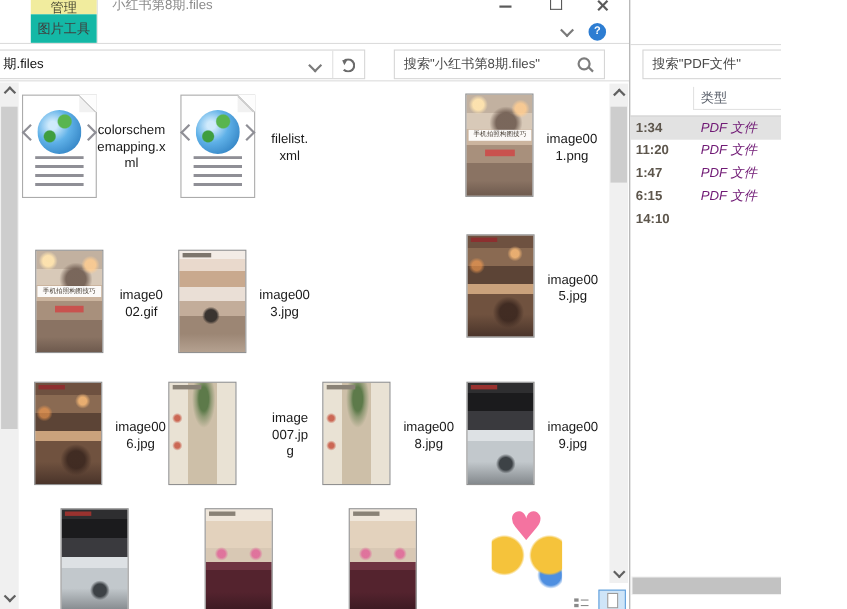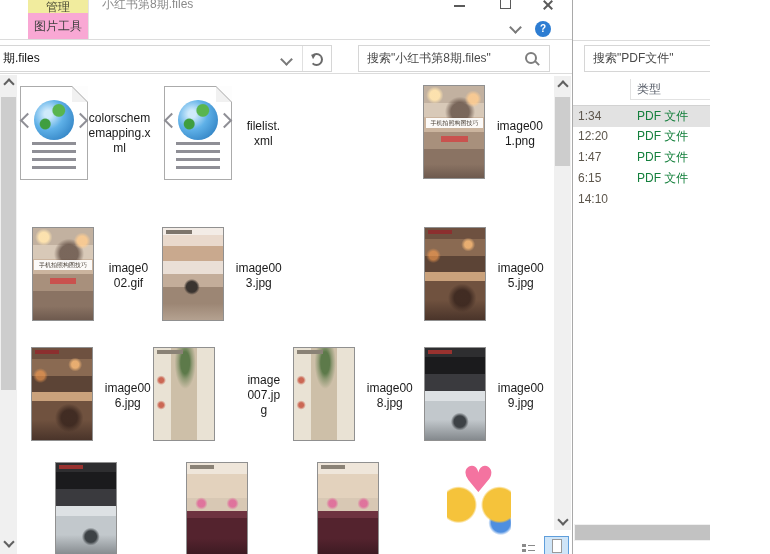--- a/index.html
+++ b/index.html
@@ -5,21 +5,21 @@
   html,body{margin:0;padding:0;background:#fff;}
   #app{position:relative;width:710px;height:554px;overflow:hidden;background:#fff;
        font-family:"Liberation Sans","DejaVu Sans",sans-serif;font-size:12px;color:#222;}
   .abs{position:absolute;}
   .hline{position:absolute;height:1px;background:#dcdcdc;}
   .vline{position:absolute;width:1px;background:#e3e3e3;}
 
   
   .tab-manage{position:absolute;left:28px;top:0;width:60px;height:13px;background:#f1ec9e;
               color:#4a4a35;text-align:center;line-height:14px;font-size:12px;overflow:hidden;}
-  .tab-picture{position:absolute;left:28px;top:13px;width:60px;height:26px;background:#f9a8d4;
+  .tab-picture{position:absolute;left:28px;top:13px;width:60px;height:26px;background:#14b8a6;
                color:#3f3f3f;text-align:center;line-height:26px;font-size:12px;}
   .win-title{position:absolute;left:102px;top:-4px;color:#8a8a8a;font-size:12px;white-space:nowrap;}
   .cap-btn{position:absolute;top:0;width:26px;height:11px;}
   .minbar{position:absolute;left:8px;top:5px;width:11px;height:2px;background:#5a5a5a;}
   .maxsq{position:absolute;left:8px;top:0;width:9px;height:8px;border:1px solid #5a5a5a;border-top:none;}
   .xbar{position:absolute;left:8px;top:4px;width:12px;height:2px;background:#5a5a5a;}
   .xbar.r1{transform:rotate(45deg);} .xbar.r2{transform:rotate(-45deg);}
   .chev{width:7px;height:7px;border-right:2px solid #7a7a7a;border-bottom:2px solid #7a7a7a;transform:rotate(45deg);}
   .help-badge{position:absolute;left:535px;top:21px;width:16px;height:16px;border-radius:50%;
               background:#2d7dd2;color:#fff;font-size:10px;font-weight:bold;text-align:center;line-height:16px;}
@@ -120,22 +120,22 @@
       linear-gradient(#555 0 0) 6px 6px/7px 1px no-repeat;}
 
   
   #right-panel{position:absolute;left:572px;top:0;width:198px;height:554px;background:#fff;border-left:1px solid #a9a9a9;}
   .rp-chev{position:absolute;right:18px;top:16px;}
   .col-header{position:absolute;left:64px;top:81px;color:#555b66;}
   .col-underline{position:absolute;left:58px;top:99px;width:134px;height:1px;background:#e2e2e2;}
   .col-vsep{position:absolute;left:57px;top:79px;width:1px;height:21px;background:#e2e2e2;}
   .prow{position:absolute;left:0;width:198px;height:21px;line-height:21px;}
   .prow.sel{background:#e2e2e2;border-top:1px solid #d2d2d2;}
-  .ptime{position:absolute;left:5px;color:#5d564c;}
-  .ptype{position:absolute;left:64px;color:#15803d;white-space:nowrap;}
+  .ptime{position:absolute;left:5px;color:#5d564c;font-weight:bold;}
+  .ptype{position:absolute;left:64px;color:#701a75;white-space:nowrap;font-style:italic;}
   .hscroll-track{position:absolute;left:1px;top:524px;width:197px;height:17px;background:#f0f0f0;}
   .hscroll-thumb{position:absolute;left:1px;top:525px;width:142px;height:15px;background:#c2c2c2;}
   .partial-btn{position:absolute;left:194px;top:538px;width:6px;height:16px;border:1px solid #c4c4c4;background:#fff;}
 </style>
 </head>
 <body>
 
 <div id="app">
 
   <div class="tab-manage">管理</div>
@@ -221,21 +221,21 @@
           </div>
         </div>
         <div class="file-label">image002.gif</div>
       </div>
       <div class="file-item" style="left: 131px; top: 226px;">
         <div class="icon-box">
           <div class="thumb t-girl-split"></div>
         </div>
         <div class="file-label">image003.jpg</div>
       </div>
-      <div class="file-item" style="left: 393px; top: 226px; justify-content: space-between;">
+      <div class="file-item" style="left: 393px; top: 212px; justify-content: space-between;">
         <div class="icon-box">
           <div class="thumb t-street"></div>
         </div>
         <div class="file-label">image005.jpg</div>
       </div>
       <div class="file-item" style="left: 0px; top: 346px;">
         <div class="icon-box">
           <div class="thumb t-street"></div>
         </div>
         <div class="file-label">image006.jpg</div>
@@ -308,21 +308,21 @@
     </div>
     <div class="col-vsep"></div>
     <div class="col-header">类型</div>
     <div class="col-underline"></div>
     <div>
         <div class="prow sel" style="top: 105px;">
           <span class="ptime">1:34</span>
           <span class="ptype">PDF 文件</span>
         </div>
         <div class="prow" style="top: 126px;">
-          <span class="ptime">12:20</span>
+          <span class="ptime">11:20</span>
           <span class="ptype">PDF 文件</span>
         </div>
         <div class="prow" style="top: 147px;">
           <span class="ptime">1:47</span>
           <span class="ptype">PDF 文件</span>
         </div>
         <div class="prow" style="top: 168px;">
           <span class="ptime">6:15</span>
           <span class="ptype">PDF 文件</span>
         </div>

